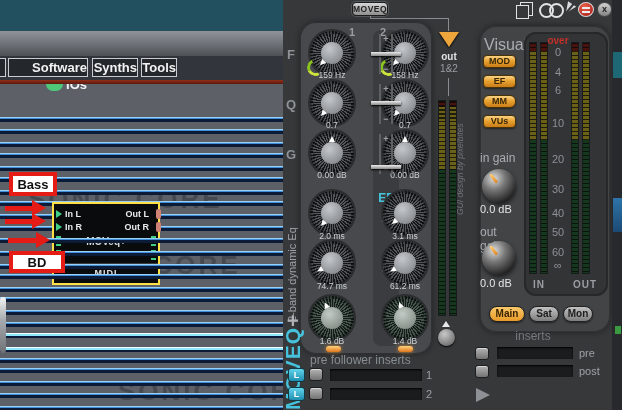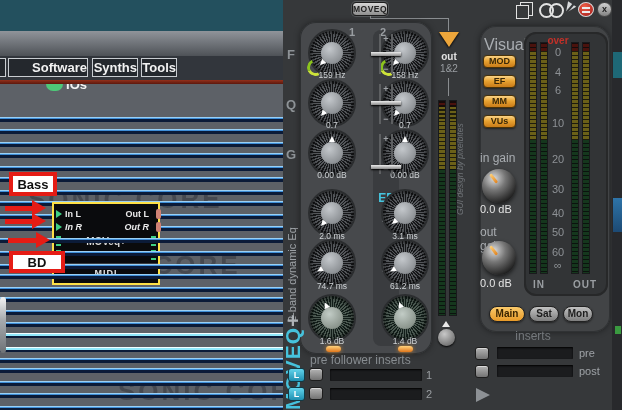--- a/index.html
+++ b/index.html
@@ -204,21 +204,21 @@
       </div>
     <div class="scrollblob"></div>
 
     <div id="module">
       <div class="mrow" style="top:4px;">
         <span class="garr"></span>
         <span class="mlabel-l">In L</span>
         <span class="mlabel-r">Out L</span>
         <span class="ptab"></span>
       </div>
-      <div class="mrow" style="top:17px;font-style:italic;">
+      <div class="mrow" style="top:17px;">
         <span class="garr"></span>
         <span class="mlabel-l">In R</span>
         <span class="mlabel-r">Out R</span>
         <span class="ptab"></span>
       </div>
       <div class="mrow" style="top:31px;">
         <span class="gdash" style="left:2px;"></span>
         <span class="mtitle">MOVeq+</span>
         <span class="gdash" style="right:2px;"></span>
       </div>
@@ -371,21 +371,21 @@
     <div class="pf-num" style="top:369px;">1</div>
     <div class="lbtn" style="top:387px;">L</div>
     <div class="sq-btn" style="left:26px;top:387px;"></div>
     <div class="slot" style="left:47px;top:388px;width:92px;"></div>
     <div class="pf-num" style="top:388px;">2</div>
 
     <div class="vpanel"></div>
     <div class="vtitle">Visuals</div>
     <div class="obtn" style="top:55px;">MOD</div>
     <div class="obtn" style="top:75px;">EF</div>
-    <div class="obtn" style="top:95px;">MM</div>
+    <div class="obtn" style="top:95px;border-radius:6px;">MM</div>
     <div class="obtn" style="top:115px;">VUs</div>
 
     <div class="mblock"></div>
     <div class="lad right" style="left:246px;top:42px;height:232px;"></div>
     <div class="lad right" style="left:257px;top:42px;height:232px;"></div>
     <div class="lad right" style="left:288px;top:42px;height:232px;"></div>
     <div class="lad right" style="left:299px;top:42px;height:232px;"></div>
     <div class="mover">over</div>
     <div class="mscale" style="top:46px;">0</div>
     <div class="mscale" style="top:66px;">4</div>

